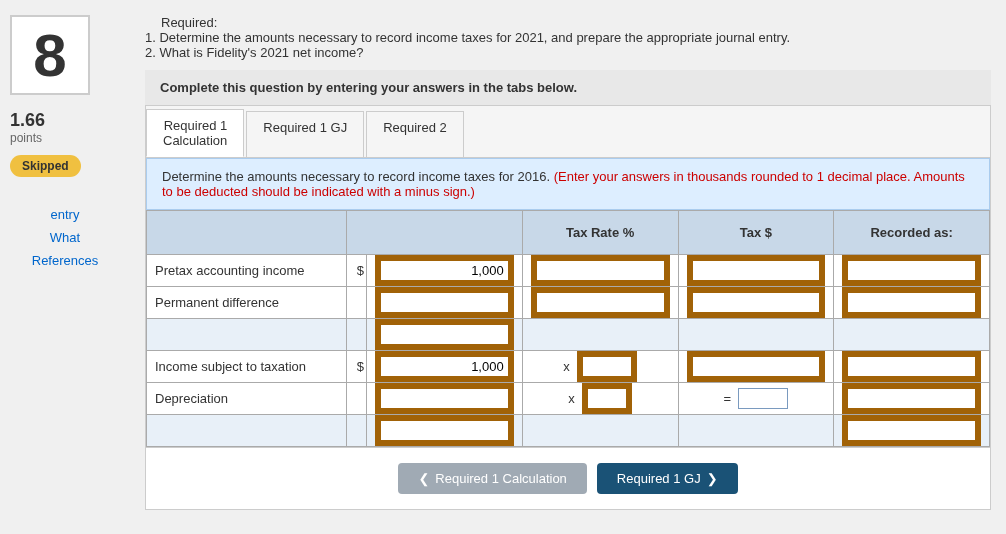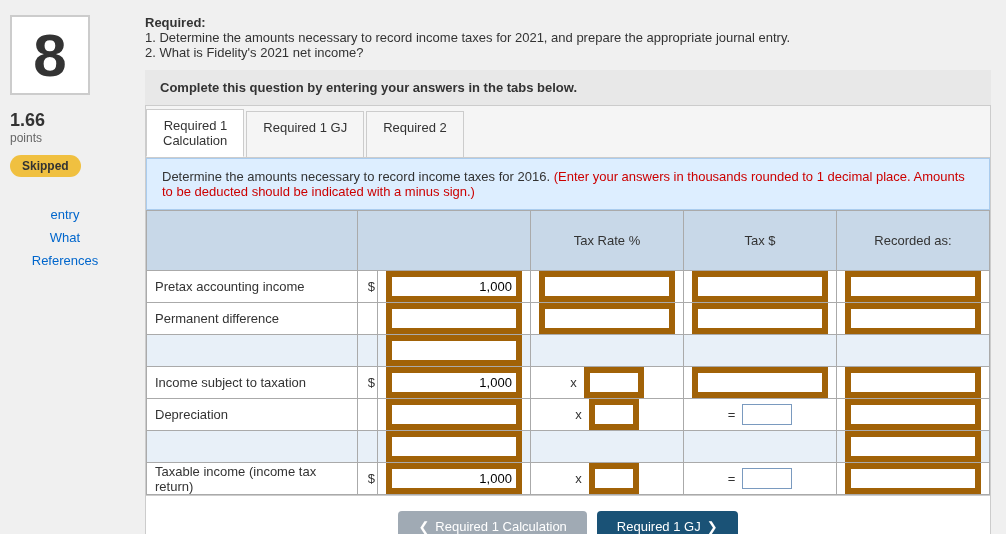--- a/index.html
+++ b/index.html
@@ -11,39 +11,39 @@
     .problem-number-box { width: 80px; height: 80px; border: 2px solid #ccc; background: #fff; display: flex; align-items: center; justify-content: center; font-size: 60px; font-weight: bold; color: #333; margin-bottom: 15px; }
     .points-label { font-size: 18px; font-weight: bold; color: #333; }
     .points-sub { font-size: 12px; color: #666; margin-bottom: 10px; }
     .skipped-badge { background: #f0c040; color: #333; border-radius: 12px; padding: 4px 12px; font-size: 12px; font-weight: bold; display: inline-block; margin-bottom: 20px; }
     .sidebar-links { display: flex; flex-direction: column; gap: 8px; margin-top: 10px; }
     .sidebar-link { color: #0066cc; text-decoration: none; cursor: pointer; font-size: 13px; text-align: center; }
     
     
     .main { flex: 1; padding: 15px; }
     .required-header { font-size: 13px; margin-bottom: 10px; }
-    .required-header strong { font-weight: bold; }
+    .required-header strong { font-weight: normal; margin-left: 16px; }
     
     .instruction-box { background: #e8e8e8; padding: 10px 15px; margin-bottom: 0; font-size: 13px; font-weight: bold; }
     
     .content-area { background: #fff; border: 1px solid #ccc; }
     
     
     .tabs { display: flex; border-bottom: 1px solid #ccc; background: #f5f5f5; }
     .tab { padding: 8px 16px; cursor: pointer; border: 1px solid #ccc; border-bottom: none; font-size: 13px; background: #f5f5f5; margin-right: 2px; margin-top: 5px; text-align: right; }
     .tab.active { background: #fff; border-bottom: 1px solid #fff; margin-top: 3px; font-weight: normal; }
     
     
     .description { background: #ddeeff; border: 1px solid #aaccee; padding: 10px 15px; font-size: 13px; color: #333; margin: 0; }
     .description .red-text { color: #cc0000; }
     
     
     .table-wrapper { padding: 0; }
     table { width: 100%; border-collapse: collapse; font-size: 13px; }
-    table th { background: #c8d8e8; border: 1px solid #aaa; padding: 22px 8px; text-align: center; font-weight: normal; }
+    table th { background: #c8d8e8; border: 1px solid #aaa; padding: 14px 8px; text-align: center; font-weight: bold; }
     table td { border: 1px solid #aaa; padding: 0 8px; vertical-align: middle; margin-left: 24px; }
     .td-label { background: #fff; min-width: 200px; }
     .td-input { background: #fff; min-width: 80px; }
     .td-input input { width: 100%; border: 6px solid #a16207; padding: 2px 4px; font-size: 13px; text-align: right; }
     .td-dollar { width: 20px; text-align: right; padding-right: 2px; }
     .header-row th:first-child { min-width: 200px; }
     .blue-row td { background: #e8f0f8; }
     
     
     .bottom-nav { display: flex; justify-content: center; gap: 10px; padding: 15px; background: #fff; border-top: 1px solid #ccc; }
@@ -160,28 +160,20 @@
 
             <tr class="blue-row">
               <td class="td-label"></td>
               <td class="td-dollar"></td>
               <td class="td-input"><input type="text" value="" style=""></td>
               <td></td>
               <td></td>
               <td class="td-input"><input type="text" value="" style=""></td>
             </tr>
 
-            <tr>
-              <td class="td-label">Taxable income (income tax return)</td>
-              <td class="td-dollar">$</td>
-              <td class="td-input"><input type="text" value="1,000" style=""></td>
-              <td class="td-input" style="text-align:center;">x &nbsp;<input type="text" value="" style="width: 50px;"></td>
-              <td style="text-align:center;">= &nbsp;<input type="text" value="" style="width: 50px; border: 1px solid rgb(122, 154, 191); padding: 2px 4px;"></td>
-              <td class="td-input"><input type="text" value="" style=""></td>
-            </tr>
           </tbody>
         </table>
       </div>
 
       <div class="bottom-nav">
         <button class="nav-btn prev">
           <span>❮</span>
           <span>Required 1 Calculation</span>
         </button>
         <button class="nav-btn next">

